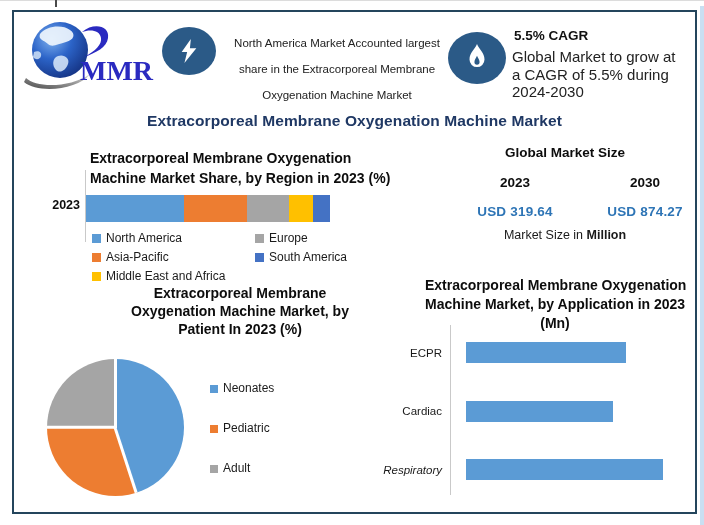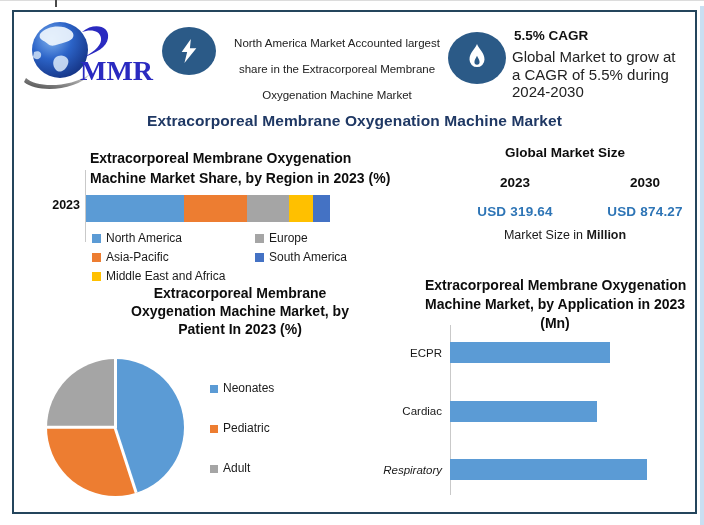--- a/index.html
+++ b/index.html
@@ -57,21 +57,21 @@
   .pie{left:33px;top:347px;width:137px;height:137px;border-radius:50%;}
   .pie-divider{position:absolute;left:calc(50% - 1.25px);top:0;width:2.5px;height:68.5px;background:#fff;transform-origin:50% 100%;}
   .pie-legend{left:196px;top:369px;display:flex;flex-direction:column;gap:26px;font-size:12px;}
   .pie-legend .legend-swatch{width:8px;height:8px;flex:0 0 8px;}
 
   
   .app-title{left:411px;top:264px;width:260px;line-height:19px;}
   .app-axis{left:436px;top:313px;width:1px;height:170px;background:#c9c9c9;}
   .app-rows{left:348px;top:330px;width:332px;height:150px;}
   .app-row{position:absolute;left:0;height:21px;display:flex;align-items:center;width:100%;}
-  .app-label{width:80px;text-align:right;padding-right:8px;font-size:11.5px;color:#1a1a1a;white-space:nowrap;}
+  .app-label{width:80px;text-align:right;padding-right:24px;font-size:11.5px;color:#1a1a1a;white-space:nowrap;}
   .app-bar{height:21px;}
 </style>
 </head>
 <body>
 
 <div class="abs artifact-topline"></div>
 <div class="abs artifact-tick"></div>
 <div class="abs edge-strip"></div>
 
 <div class="abs frame">

